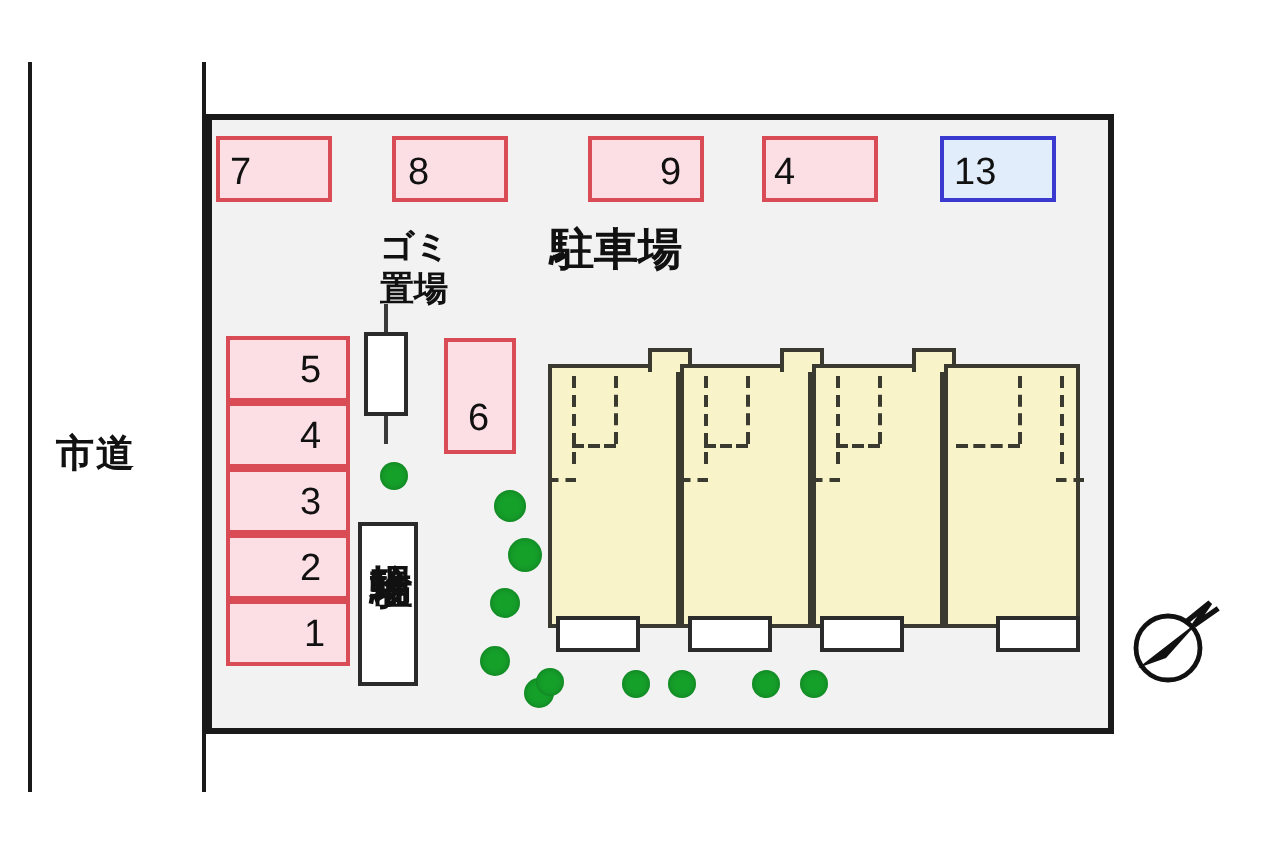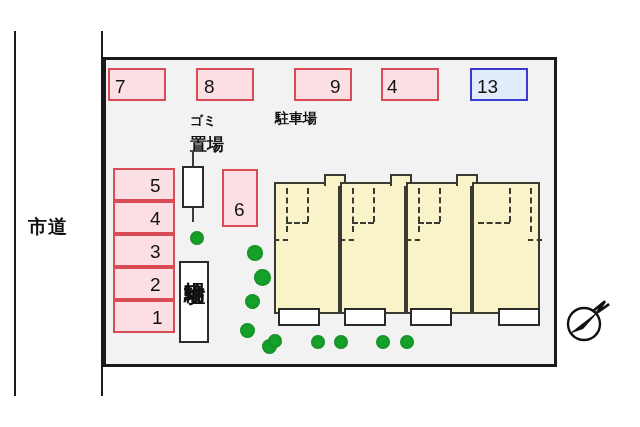--- a/index.html
+++ b/index.html
@@ -165,41 +165,41 @@
 
   <div class="stall" style="left:294px; top:68px; width:58px; height:33px;"></div>
   <div class="stall-num" style="left:330px; top:77px;">9</div>
 
   <div class="stall" style="left:381px; top:68px; width:58px; height:33px;"></div>
   <div class="stall-num" style="left:387px; top:77px;">4</div>
 
   <div class="stall blue" style="left:470px; top:68px; width:58px; height:33px;"></div>
   <div class="stall-num" style="left:477px; top:77px;">13</div>
 
-  <div class="map-label" style="left:275px; top:110px; font-size:14px;">駐車場</div>
+  <div class="map-label" style="left:275px; top:110px; font-size:22px;">駐車場</div>
 
   <div class="stall" style="left:113px; top:168px; width:62px; height:33px;"></div>
   <div class="stall-num" style="left:150px; top:176px;">5</div>
 
   <div class="stall" style="left:113px; top:201px; width:62px; height:33px;"></div>
   <div class="stall-num" style="left:150px; top:209px;">4</div>
 
   <div class="stall" style="left:113px; top:234px; width:62px; height:33px;"></div>
   <div class="stall-num" style="left:150px; top:242px;">3</div>
 
   <div class="stall" style="left:113px; top:267px; width:62px; height:33px;"></div>
   <div class="stall-num" style="left:150px; top:275px;">2</div>
 
   <div class="stall" style="left:113px; top:300px; width:62px; height:33px;"></div>
   <div class="stall-num" style="left:152px; top:308px;">1</div>
 
   <div class="stall" style="left:222px; top:169px; width:36px; height:58px;"></div>
   <div class="stall-num" style="left:234px; top:200px;">6</div>
 
-  <div class="map-label" style="left:190px; top:112px; font-size:13px;">ゴミ</div>
+  <div class="map-label" style="left:190px; top:112px; font-size:17px;">ゴミ</div>
   <div class="map-label" style="left:190px; top:133px; font-size:17px;">置場</div>
   <div class="leader" style="left:192px; top:152px; height:70px;"></div>
   <div class="leader-dot" style="left:190px; top:200px;"></div>
   <div class="ubox" style="left:182px; top:166px; width:22px; height:42px;"></div>
 
   <div class="ubox" style="left:179px; top:261px; width:30px; height:82px;"></div>
   <div class="map-label vlabel" style="left:183px; top:265px; font-size:21px; line-height:1.08;">駐輪場</div>
 
   <div class="bldg-unit" style="left:274px; top:182px; width:66px; height:132px;"></div>
   <div class="bldg-notch" style="left:324px; top:174px; width:22px; height:12px;"></div>

